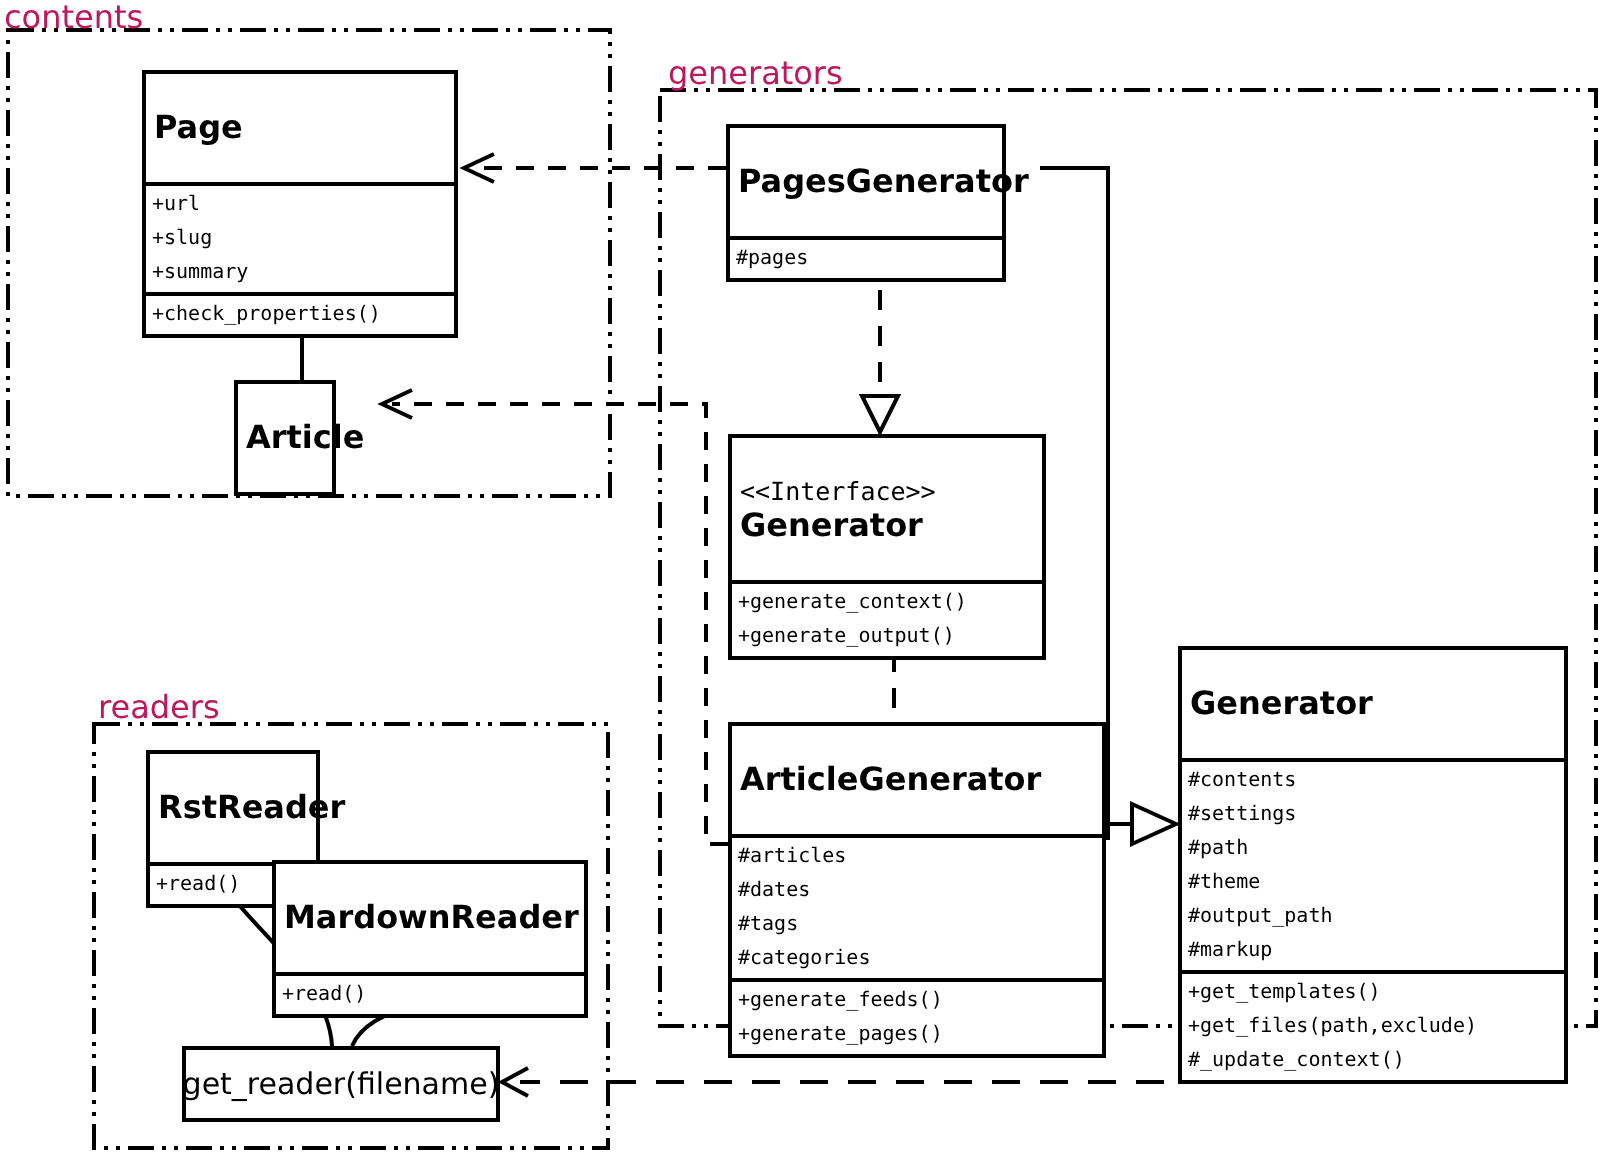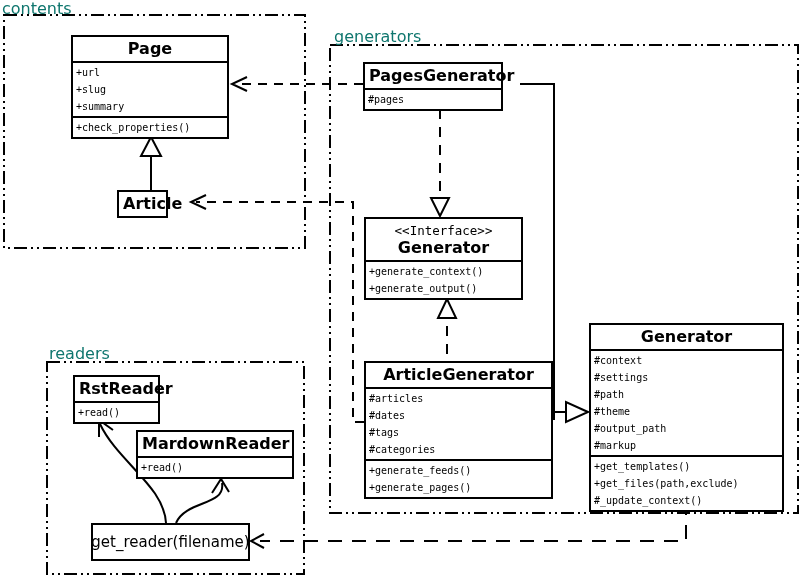--- a/index.html
+++ b/index.html
@@ -2,29 +2,29 @@
 <html><head>
 <meta charset="utf-8">
 <style>
   html,body{margin:0;padding:0;background:#fff;}
   .canvas{
     position:relative;width:803px;height:579px;background:#ffffff;
     font-family:"DejaVu Sans", sans-serif;color:#000;overflow:hidden;
   }
   svg.layer{position:absolute;left:0;top:0;width:803px;height:579px;}
   .pkg-label{
-    position:absolute;font-size:16px;line-height:17px;color:#0f766e;
+    position:absolute;font-size:16px;line-height:17px;color:#be185d;
     font-family:"DejaVu Sans", sans-serif;white-space:nowrap;
   }
   .cls{
     position:absolute;background:#fff;border:2px solid #000;box-sizing:border-box;
   }
   .cls-title{
-    font-weight:bold;font-size:16px;line-height:20px;text-align:center;
-    padding:2px 4px;white-space:nowrap;
+    font-weight:bold;font-size:16px;line-height:20px;text-align:left;
+    padding:17px 4px;white-space:nowrap;
   }
   .cls-title.has-sections{border-bottom:2px solid #000;}
   .stereo{
     font-family:"DejaVu Sans Mono", monospace;font-weight:normal;
     font-size:12.5px;line-height:15px;padding-top:2px;
   }
   .members{
     font-family:"DejaVu Sans Mono", monospace;font-size:10px;line-height:17px;
     padding:1px 3px;white-space:nowrap;
   }
@@ -146,21 +146,21 @@
     </div>
     <div class="members sep">
       <div>+generate_feeds()</div>
       <div>+generate_pages()</div>
     </div>
   </div>
 
   <div class="cls" style="left:589px;top:323px;width:195px;">
     <div class="cls-title has-sections">Generator</div>
     <div class="members">
-      <div>#context</div>
+      <div>#contents</div>
       <div>#settings</div>
       <div>#path</div>
       <div>#theme</div>
       <div>#output_path</div>
       <div>#markup</div>
     </div>
     <div class="members sep">
       <div>+get_templates()</div>
       <div>+get_files(path,exclude)</div>
       <div>#_update_context()</div>

